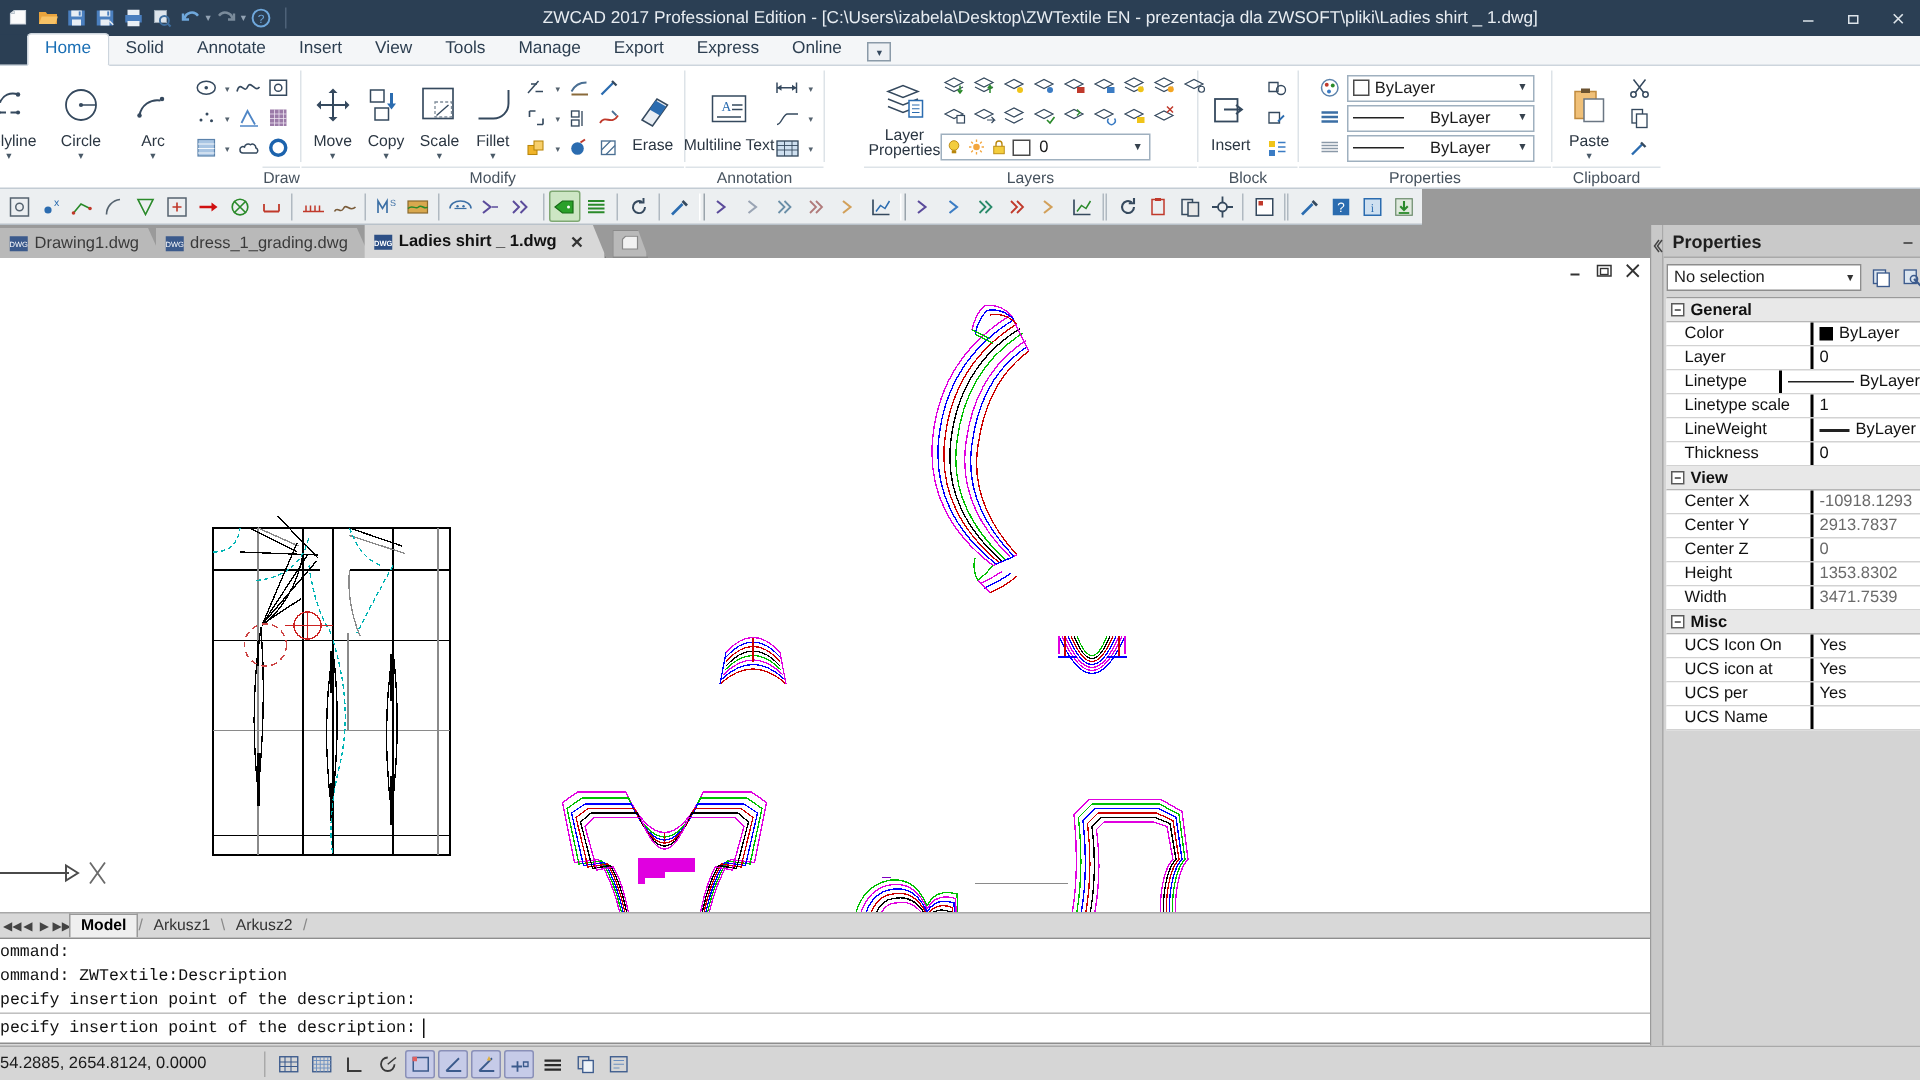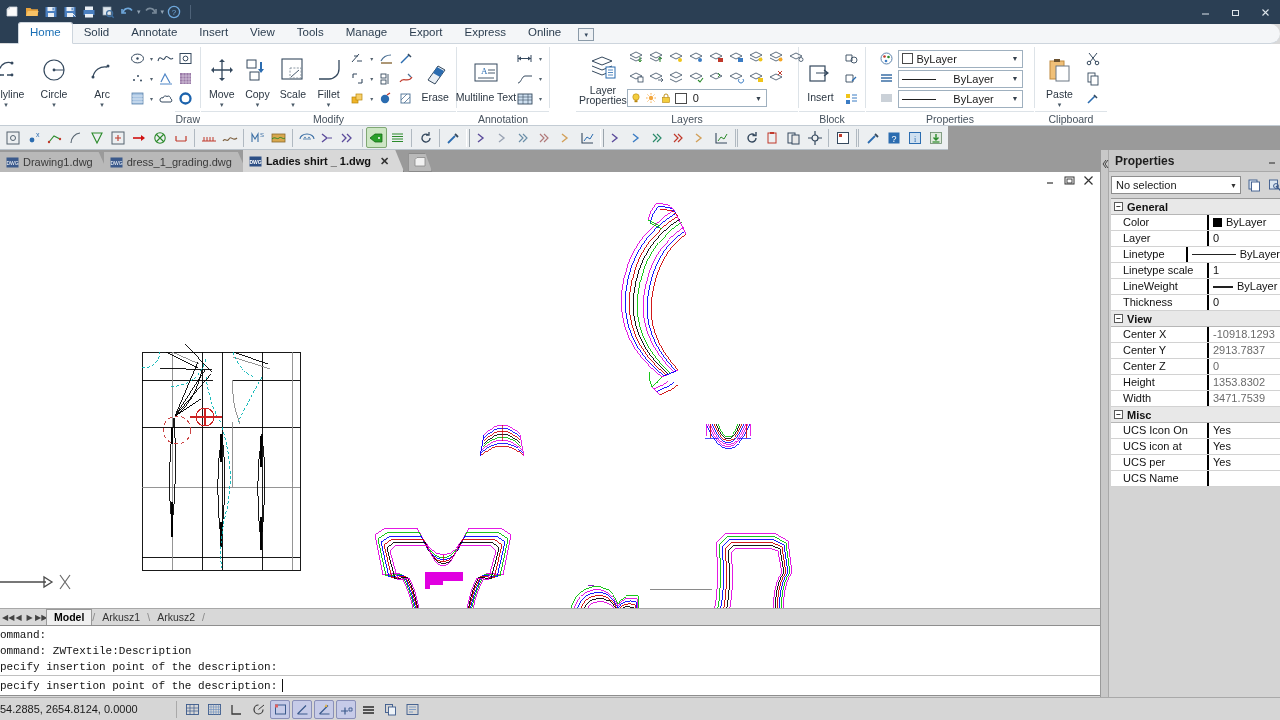--- a/index.html
+++ b/index.html
@@ -33,21 +33,20 @@
     padding-right:90px;
   }
   .win-btns { position:absolute; right:0; top:0; height:24px; display:flex; }
   .win-btn { width:30px; height:24px; display:flex; align-items:center; justify-content:center; color:#dde4ea; }
 
   
   .ribbon-tabs {
     position:absolute; left:0; top:24px; width:1280px; height:20px;
     background:#f4f6f8; display:flex; align-items:flex-end;
     border-bottom:1px solid #cdd5dd;
-    border-radius:10px;
   }
   .rtab-logo { width:18px; height:20px; background:#2b3f54; }
   .rtab {
     padding:2px 11px 3px 11px; font-size:11.5px; color:#2c3e50; line-height:15px;
     white-space:nowrap;
   }
   .rtab.active {
     color:#1a6fb5; background:#ffffff;
     border:1px solid #cdd5dd; border-bottom:1px solid #ffffff;
     border-radius:3px 3px 0 0; margin-bottom:-1px;
@@ -303,20 +302,21 @@
       </div>
       <div style="color:#93a3b3;font-size:7px;">▾</div>
       <div class="qat-btn">
         <svg width="14" height="14" viewBox="0 0 14 14">
             <circle cx="7" cy="7" r="5.6" fill="none" stroke="#6fa8dc" stroke-width="1.3"></circle>
             <text x="7" y="10.2" font-size="8" fill="#6fa8dc" text-anchor="middle" font-family="Liberation Sans">?</text>
           </svg>
       </div>
       <div class="qat-sep"></div>
     </div>
+    <div class="title-text">ZWCAD 2017 Professional Edition - [C:\Users\izabela\Desktop\ZWTextile EN - prezentacja dla ZWSOFT\pliki\Ladies shirt _ 1.dwg]</div>
     <div class="win-btns">
       <div class="win-btn">
         <svg width="11" height="11" viewBox="0 0 11 11">
             <path d="M2 7h7" stroke="#dde4ea" stroke-width="1"></path>
           </svg>
       </div>
       <div class="win-btn">
         <svg width="11" height="11" viewBox="0 0 11 11">
             <rect x="2.5" y="3.5" width="6" height="5" fill="none" stroke="#dde4ea" stroke-width="1"></rect>
           </svg>

